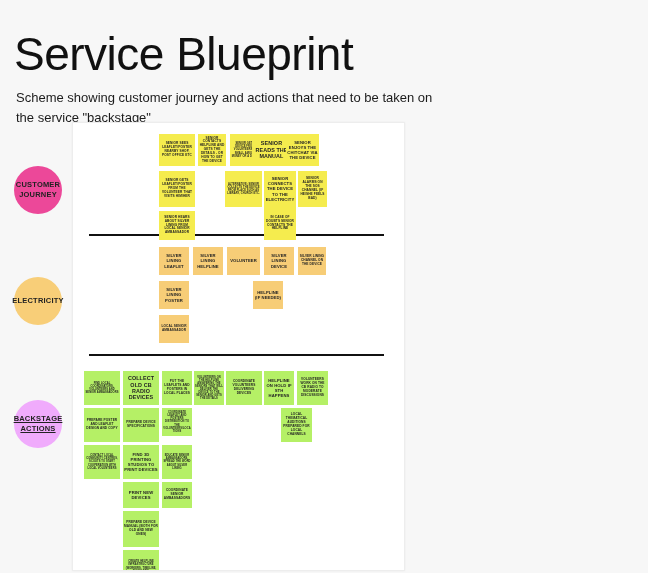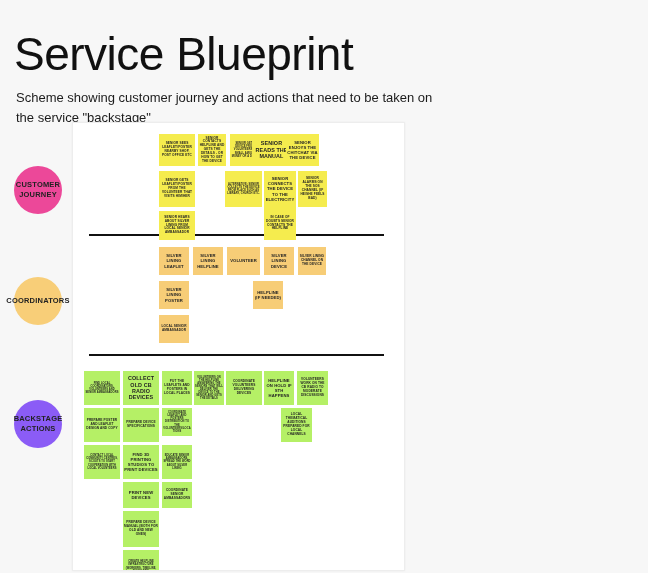--- a/index.html
+++ b/index.html
@@ -26,21 +26,21 @@
   .legend-circle{
     position:absolute; border-radius:50%;
     display:flex; align-items:center; justify-content:center;
     text-align:center; font-size:7.5px; font-weight:700;
     letter-spacing:.2px; line-height:1.35; color:#222;
     width:48px;height:48px;
   }
   .legend-circle span{display:block;padding:0 3px;}
   #legend-customer-journey{left:14px; top:166px; background:#ec4899;}
   #legend-touchpoints    {left:14px; top:277px; background:#f8ce78;}
-  #legend-backstage      {left:14px; top:400px; background:#8b5cf6;}
+  #legend-backstage      {left:14px; top:400px; background:#f0abfc;text-decoration:underline;}
 
   
   .board{
     position:absolute; left:72px; top:122px;
     width:331px; height:447px;
     background:#ffffff;
     border:1px solid #ededed;
     box-shadow:0 0 2px rgba(0,0,0,.05);
     overflow:hidden;
   }
@@ -79,21 +79,21 @@
 </head>
 <body>
 
 <h1 class="page-title">Service Blueprint</h1>
 <p class="page-subtitle">Scheme showing customer journey and actions that need to be taken on the service "backstage"</p>
 
 <div class="legend-circle" id="legend-customer-journey">
   <span>CUSTOMER JOURNEY</span>
 </div>
 <div class="legend-circle" id="legend-touchpoints">
-  <span>COORDINATORS</span>
+  <span>ELECTRICITY</span>
 </div>
 <div class="legend-circle" id="legend-backstage">
   <span>BACKSTAGE ACTIONS</span>
 </div>
 
 <div class="board">
 
   <div class="divider" id="divider-journey"></div>
   <div class="divider" id="divider-touchpoints"></div>
 

